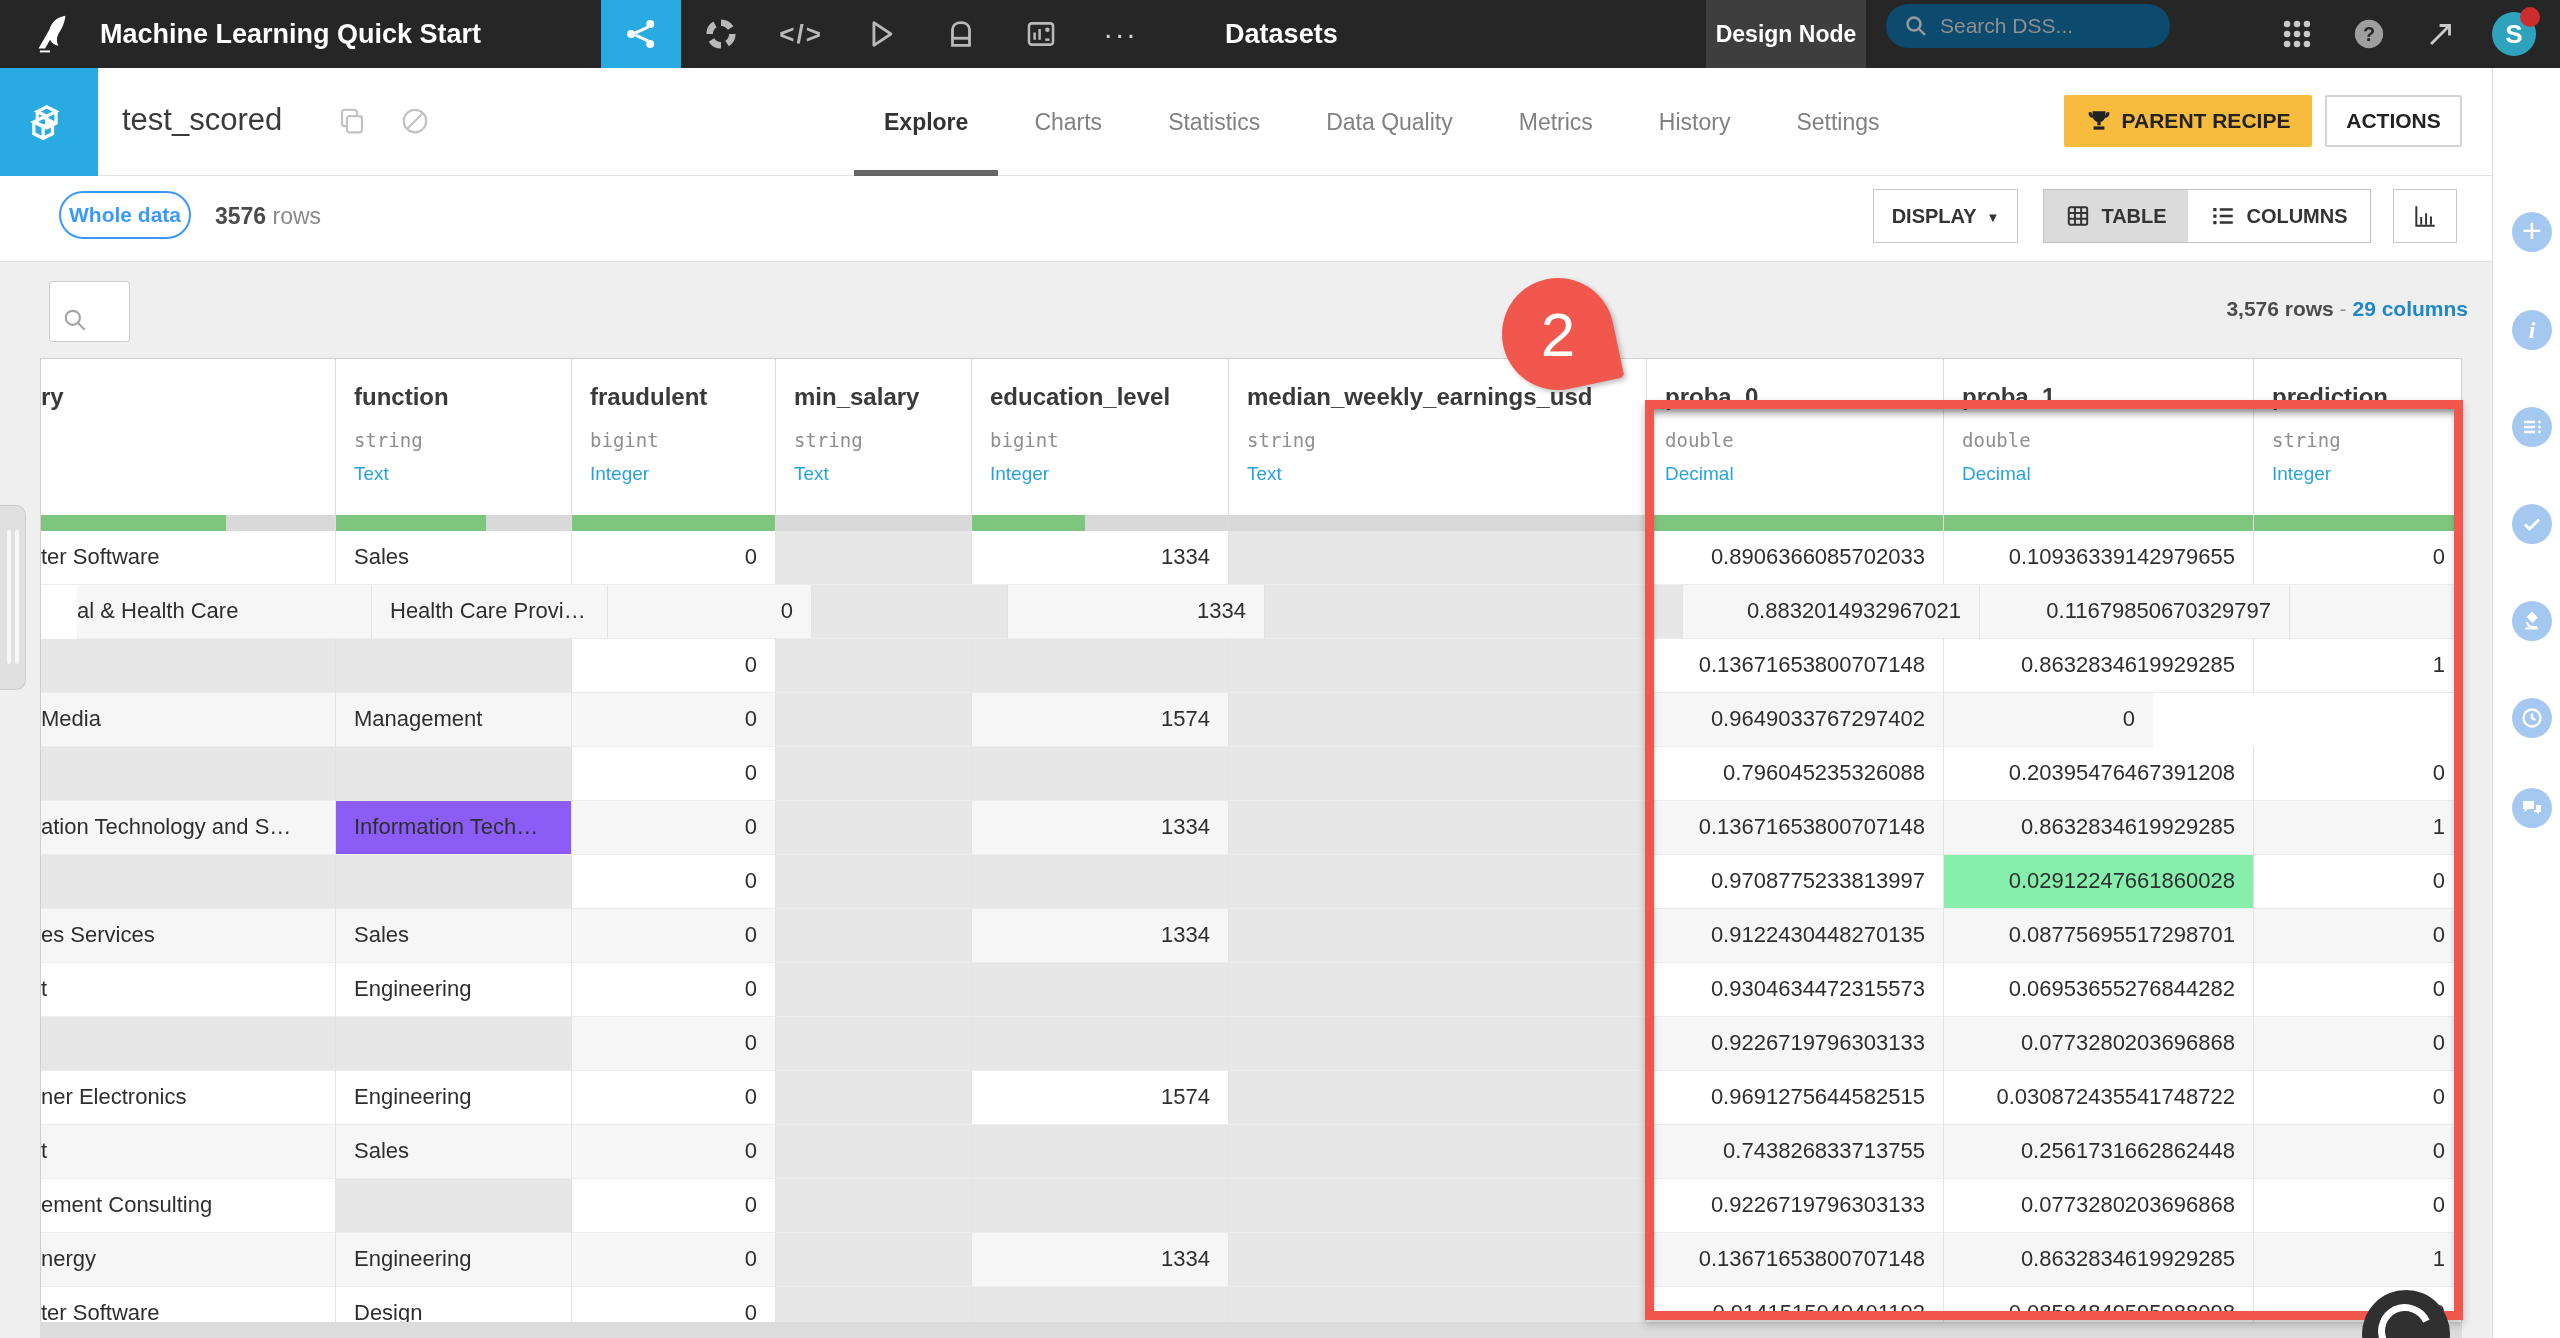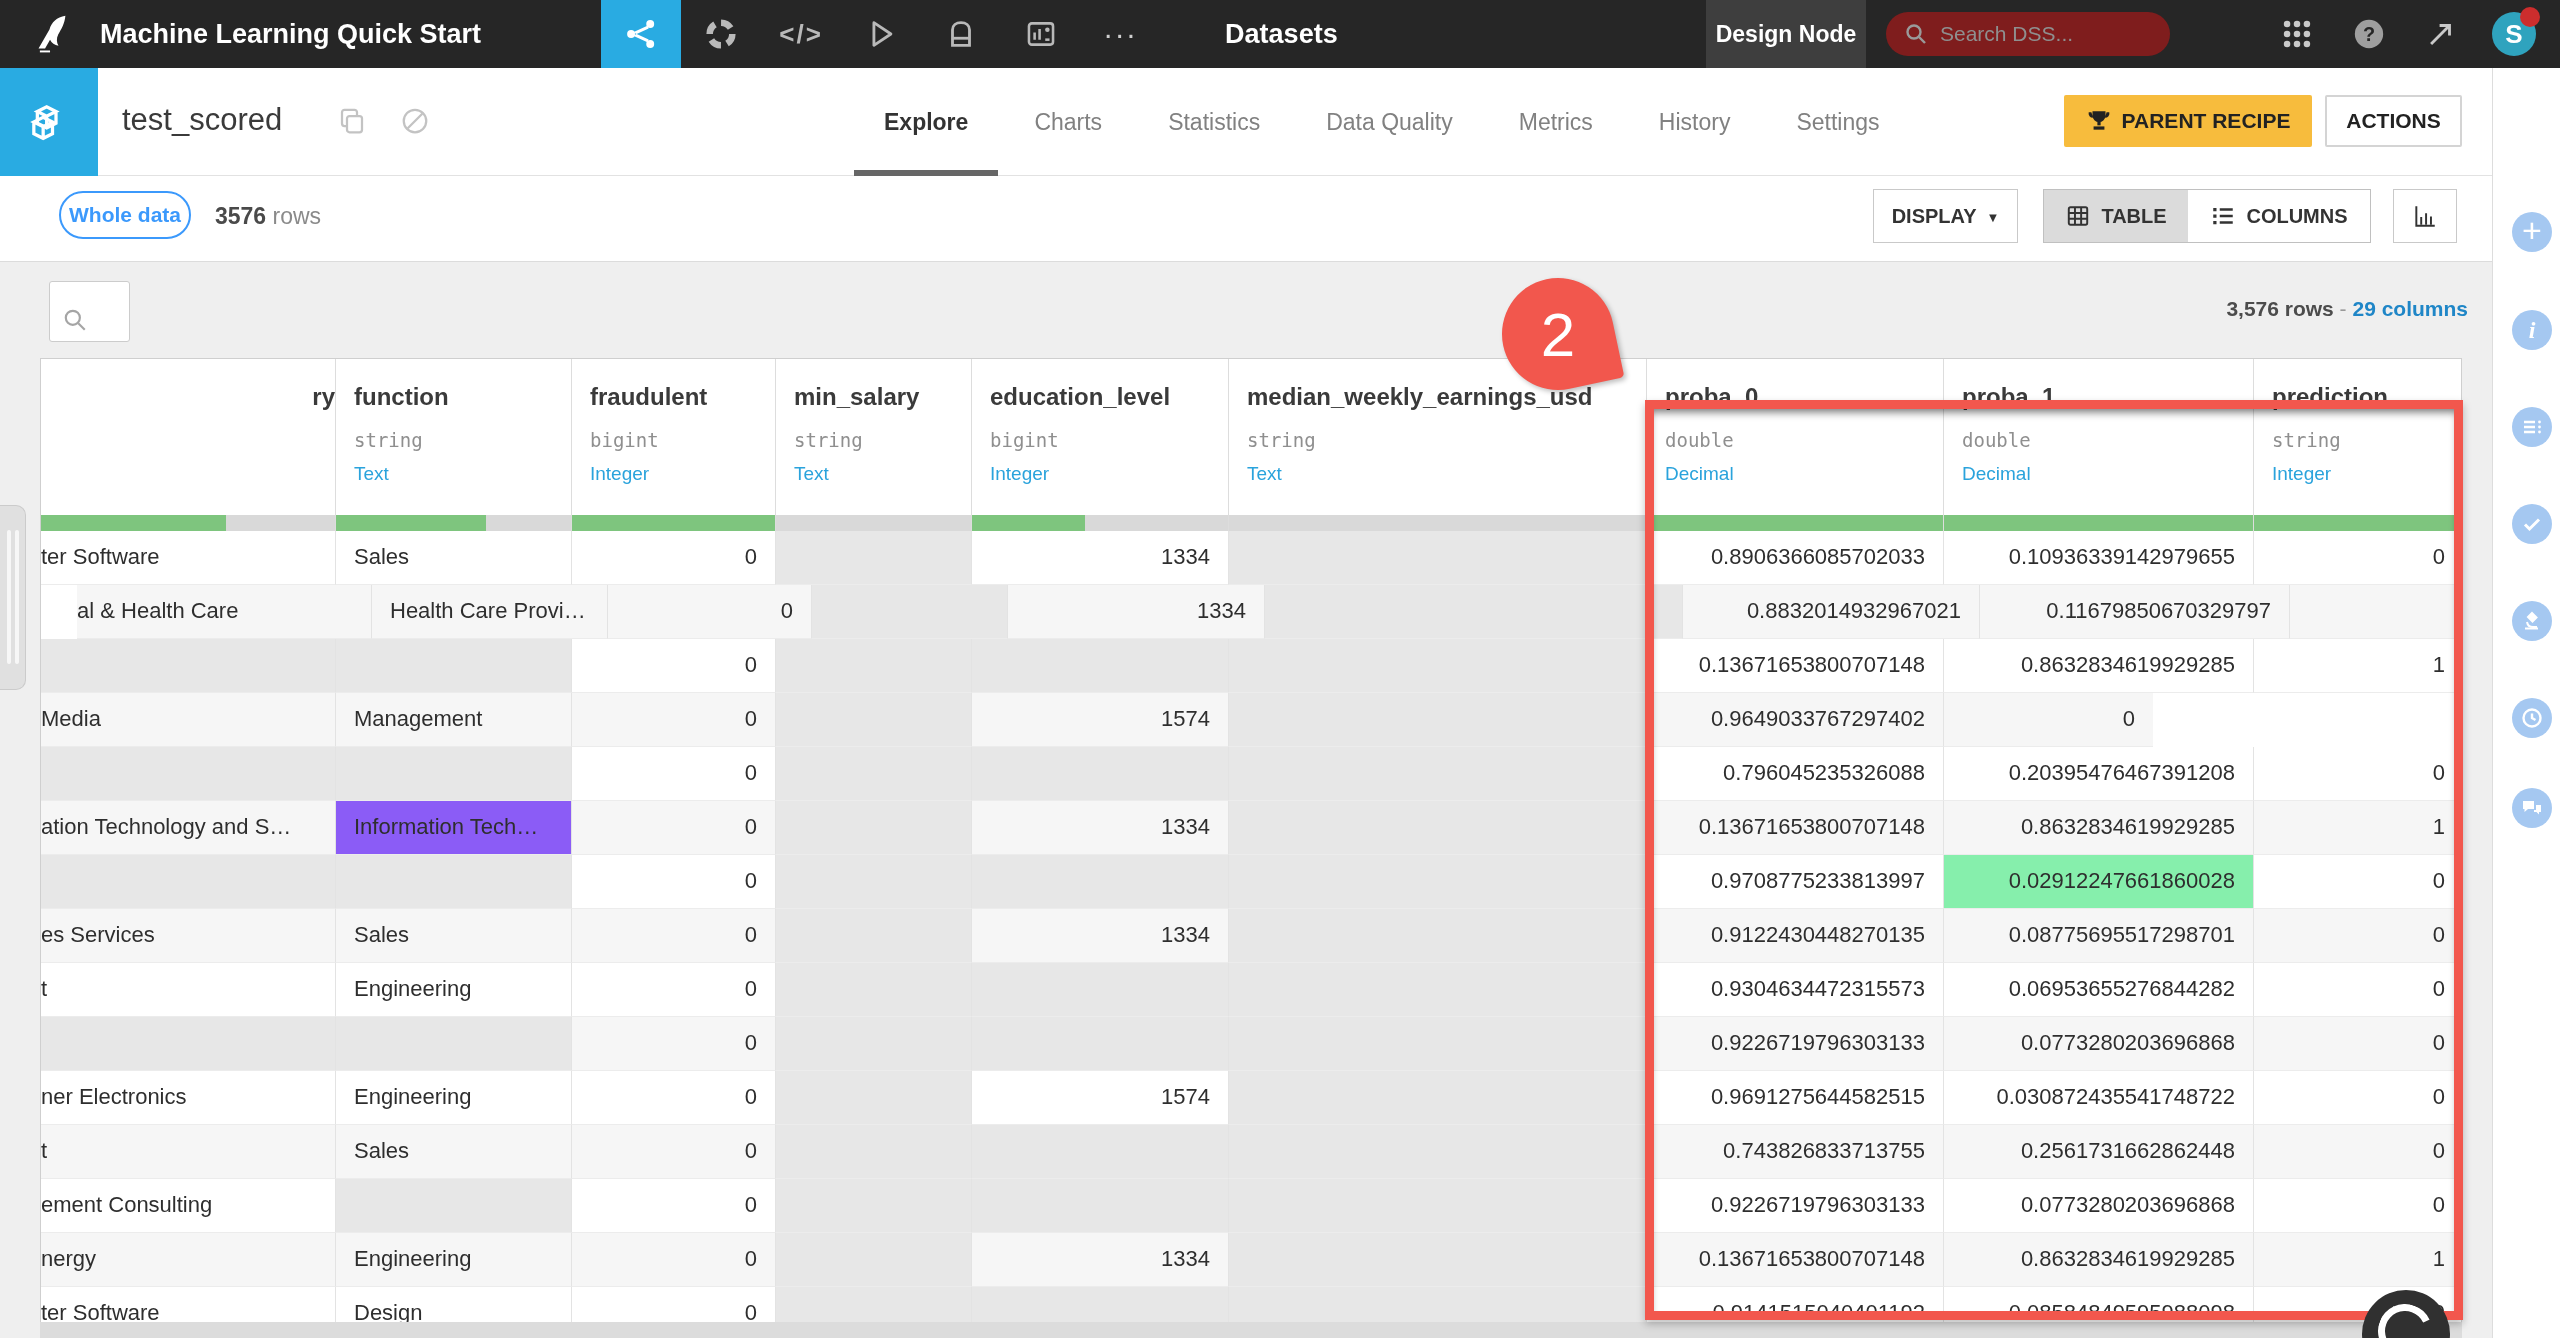--- a/index.html
+++ b/index.html
@@ -12,21 +12,21 @@
   .topnav .logo { width:46px; height:46px; margin-left:28px; }
   .topnav .proj-title { color:#fff; font-size:27px; font-weight:bold; margin-left:26px; white-space:nowrap; }
   .nav-icons { display:flex; align-items:center; height:68px; margin-left:120px; }
   .nav-ico { width:80px; height:68px; display:flex; align-items:center; justify-content:center; color:#b9b9b9; }
   .nav-ico svg { width:34px; height:34px; }
   .nav-ico.active { background:#29ABE2; color:#fff; }
   .nav-ico.code { font-size:26px; font-weight:bold; letter-spacing:2px; }
   .nav-ico.more { font-size:30px; letter-spacing:3px; color:#cfcfcf; padding-bottom:12px; }
   .nav-section { color:#fff; font-size:27px; font-weight:bold; margin-left:64px; }
   .design-node { left:1706px; top:0; width:160px; height:68px; background:#3E3E3E; color:#fff; font-size:23px; font-weight:bold; display:flex; align-items:center; justify-content:center; }
-  .dss-search { left:1886px; top:12px; width:284px; height:44px; background:#7f1d1d; border-radius:22px; display:flex; align-items:center; padding-left:18px; }
+  .dss-search { left:1886px; top:4px; width:284px; height:44px; background:#0c4a6e; border-radius:22px; display:flex; align-items:center; padding-left:18px; }
   .dss-search svg { width:24px; height:24px; }
   .dss-search input { background:transparent; border:none; outline:none; color:#cfcfcf; font-size:21px; margin-left:12px; width:210px; font-family:inherit; }
   .dss-search input::placeholder { color:#8f8f8f; }
   .tn-right { position:absolute; top:0; height:68px; display:flex; align-items:center; }
   .tn-right .rico { width:34px; height:34px; color:#c9c9c9; }
   .avatar { width:44px; height:44px; border-radius:50%; background:#2FA3BE; color:#fff; font-size:26px; font-weight:bold; display:flex; align-items:center; justify-content:center; position:relative; }
   .avatar .notif { position:absolute; right:-4px; top:-5px; width:20px; height:20px; border-radius:50%; background:#CC2D2D; }
 
   
   .ds-header { left:0; top:68px; width:2560px; height:108px; background:#fff; border-bottom:1px solid #E2E2E2; }
@@ -60,21 +60,21 @@
   .mini-search svg { width:26px; height:26px; }
   .meta-counts { top:297px; right:92px; font-size:21px; color:#999; position:absolute; }
   .meta-counts .m1 { color:#4c4c4c; font-weight:bold; }
   .meta-counts .m2 { color:#1F86C7; font-weight:bold; }
 
   .grid-table { left:40px; top:358px; width:2422px; height:964px; background:#fff; border:1px solid #CFCFCF; border-bottom:none; overflow:hidden; }
   .hdr-row { display:flex; height:172px; }
   .hcell { border-right:1px solid #DDD; position:relative; flex-shrink:0; }
   .hcell:last-child { border-right:none; }
   .hname { font-size:24px; font-weight:bold; color:#3a3a3a; padding:24px 0 0 18px; white-space:nowrap; overflow:hidden; }
-  .hcell.clip .hname { padding-left:0;text-align:right; }
+  .hcell.clip .hname { padding-left:0; }
   .htype { font-family:"DejaVu Sans Mono",monospace; font-size:19px; color:#8f8f8f; padding:18px 0 0 18px; }
   .hmeaning { font-size:19px; color:#2AA3DC; padding:12px 0 0 18px; }
   .qbar { position:absolute; left:0; right:0; bottom:0; height:16px; background:#D9D9D9; }
   .qbar .fill { height:100%; background:#7EC57E; }
   .drow { display:flex; height:54px; }
   .dcell { flex-shrink:0; border-right:1px solid #E3E3E3; border-bottom:1px solid #ECECEC; font-size:22px; color:#2e2e2e; line-height:52px; white-space:nowrap; overflow:hidden; }
   .dcell:last-child { border-right:none; }
   .dcell.num { text-align:right; padding-right:18px; }
   .dcell.txt { padding-left:18px; }
   .dcell.clip { padding-left:0; }

